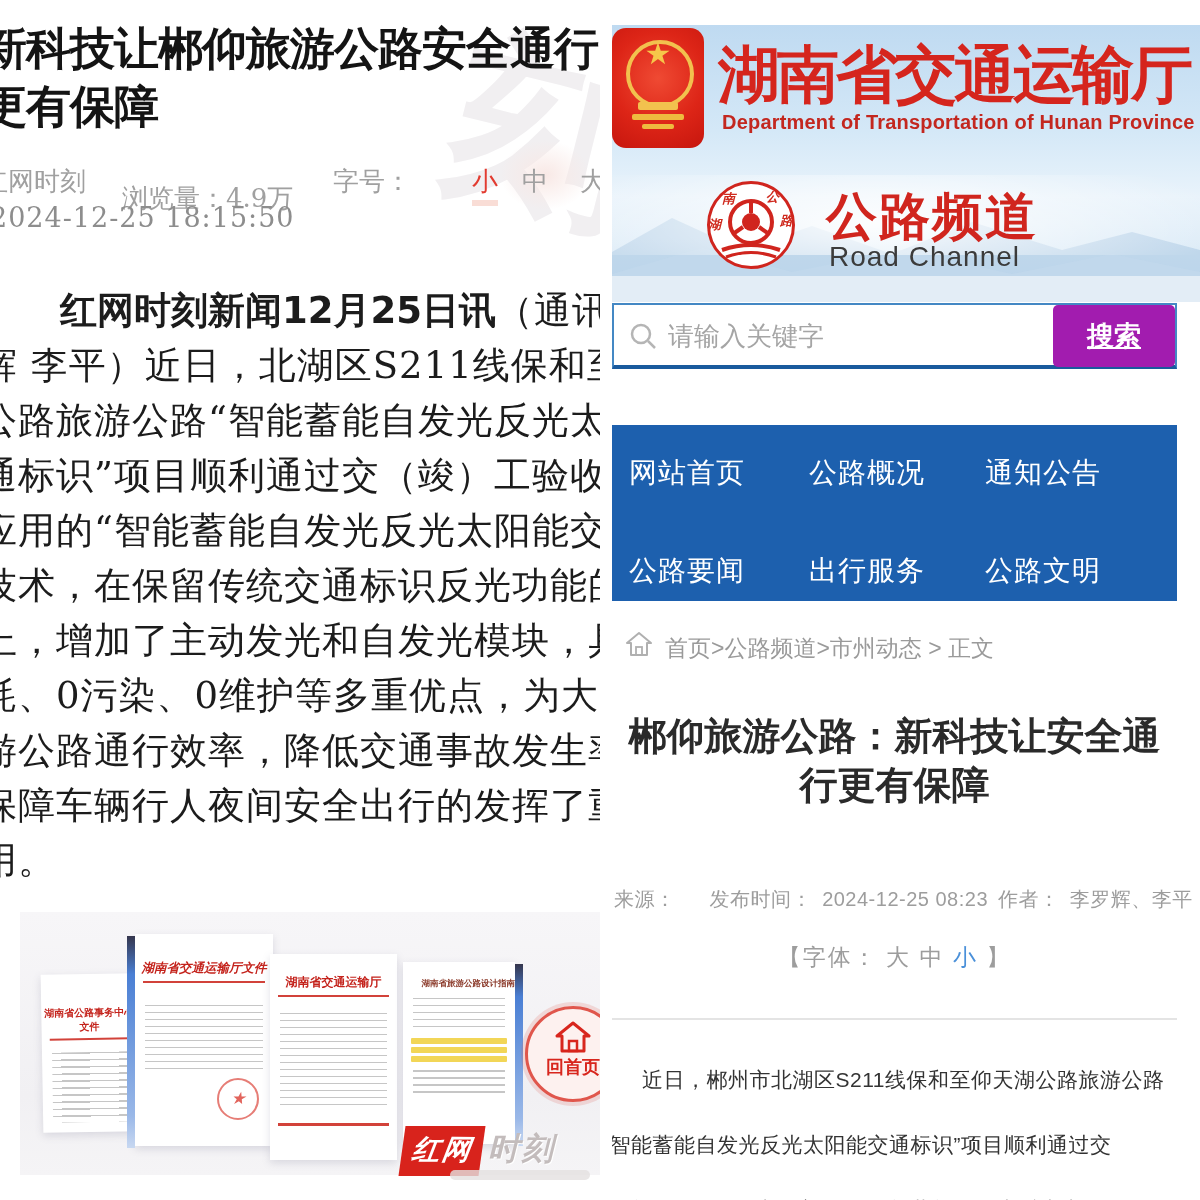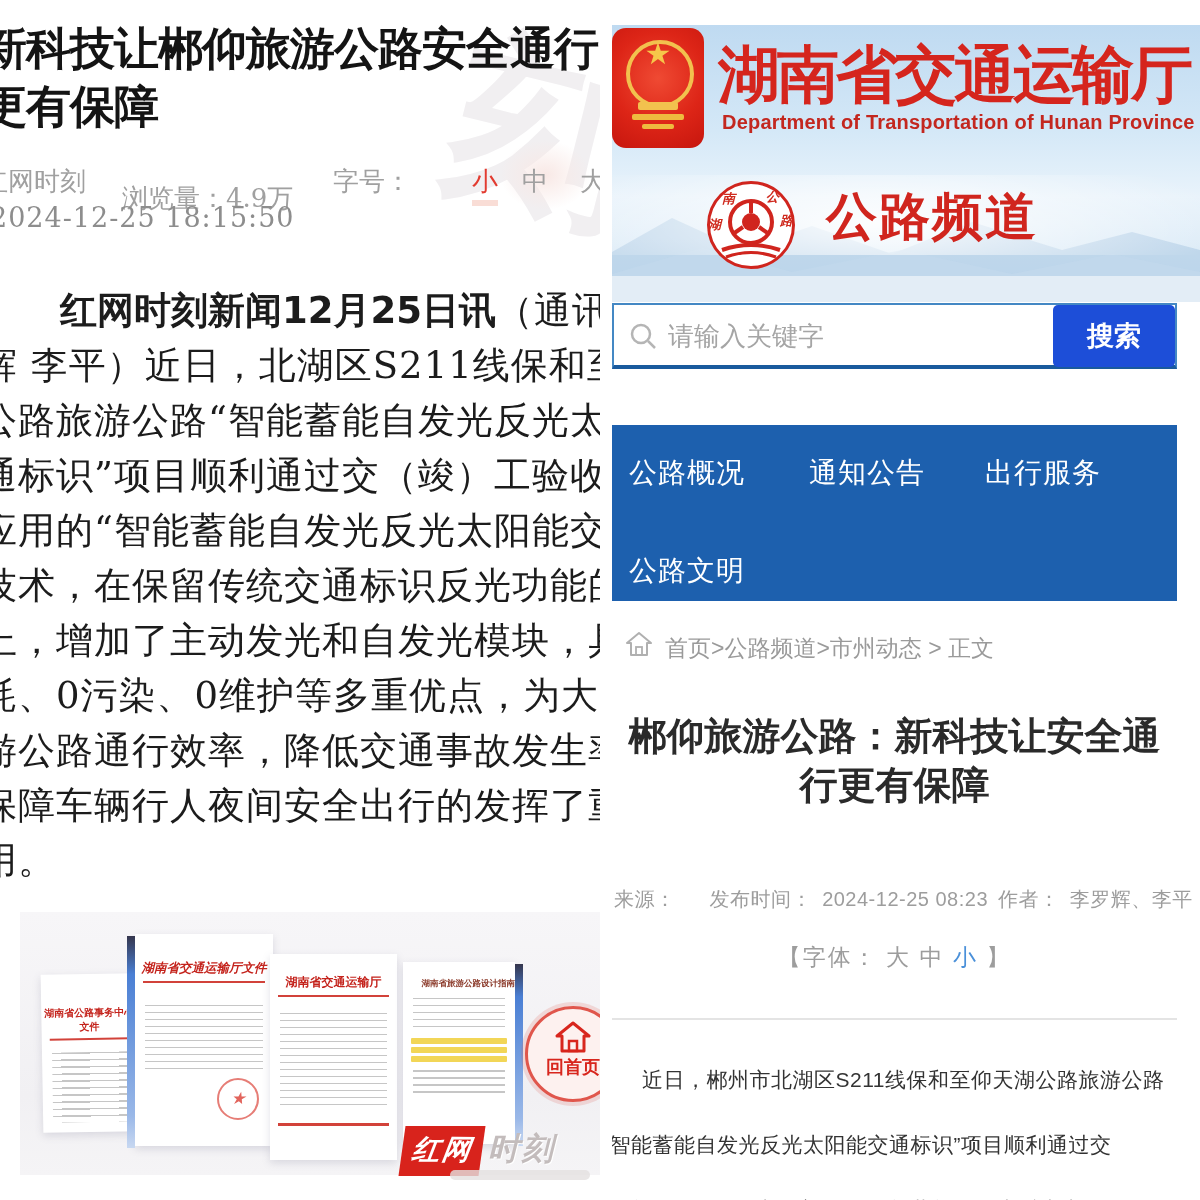--- a/index.html
+++ b/index.html
@@ -92,23 +92,23 @@
   .rc-cn{position:absolute;left:214px;top:158px;font-size:51px;font-weight:bold;color:#d0251e;
         letter-spacing:2px;white-space:nowrap;font-family:"DejaVu Sans",sans-serif;}
   .rc-en{position:absolute;left:217px;top:216px;font-size:28px;color:#3b3b3b;font-weight:500;
         white-space:nowrap;letter-spacing:1px;}
   .r-search{position:absolute;left:0;top:303px;width:565px;height:66px;background:#fff;
         border:2px solid #4488c4;border-bottom:4px solid #195a9d;box-sizing:border-box;padding-left:44px;}
   .r-sinput{position:absolute;left:52px;top:6px;width:380px;height:48px;border:none;outline:none;
         font-size:26px;color:#333;font-family:"Liberation Sans",sans-serif;}
   .r-sinput::placeholder{color:#a5a5a5;}
   .r-sicon{position:absolute;left:14px;top:16px;}
-  .r-sbtn{position:absolute;right:0;top:0;width:122px;height:62px;background:#1d4ed8;color:#fff;
+  .r-sbtn{position:absolute;right:0;top:0;width:122px;height:62px;background:#a21caf;color:#fff;
         font-size:27px;font-weight:bold;border:none;border-radius:5px;cursor:pointer;
-        font-family:"Liberation Sans",sans-serif;}
+        font-family:"Liberation Sans",sans-serif;text-decoration:underline;}
   .r-nav{position:absolute;left:0;top:425px;width:565px;height:176px;background:#1d60ae;
         box-sizing:border-box;padding:29px 0 0 17px;display:grid;
         grid-template-columns:180px 176px 1fr;row-gap:48px;}
   .r-nav-item{color:#fff;font-size:28px;letter-spacing:1px;cursor:pointer;white-space:nowrap;}
   .r-crumb{position:absolute;left:13px;top:630px;height:34px;color:#9a9a9a;font-size:23px;}
   .r-crumb-text{position:absolute;left:40px;top:3px;white-space:nowrap;}
   .r-title{position:absolute;left:0;top:712px;width:565px;text-align:center;font-size:38px;
         font-weight:bold;color:#2a2a2a;line-height:49px;font-family:"DejaVu Sans",sans-serif;}
   .r-meta{position:absolute;left:2px;top:886px;width:575px;font-size:20px;color:#9d9d9d;
         white-space:nowrap;letter-spacing:.5px;}
@@ -240,34 +240,37 @@
           <line x1="49" y1="43" x2="59" y2="50" stroke="#d0251e" stroke-width="4"></line>
           <path d="M12 66 Q41 56 70 66" fill="none" stroke="#d0251e" stroke-width="4"></path>
           <path d="M16 73 Q41 64 66 73" fill="none" stroke="#d0251e" stroke-width="3"></path>
         </svg>
         <span class="rc-char" style="left:-2px;top:32px;">湖</span>
         <span class="rc-char" style="left:12px;top:6px;">南</span>
         <span class="rc-char" style="left:56px;top:4px;">公</span>
         <span class="rc-char" style="left:70px;top:28px;">路</span>
       </div>
       <div class="rc-cn">公路频道</div>
+      <div class="rc-en">Road Channel</div>
     </div>
 
     <div class="r-search">
       <svg class="r-sicon" width="30" height="30" viewBox="0 0 30 30">
         <circle cx="13" cy="13" r="9" fill="none" stroke="#b5b5b5" stroke-width="2.5"></circle>
         <line x1="20" y1="20" x2="27" y2="27" stroke="#b5b5b5" stroke-width="2.5"></line>
       </svg>
       <input class="r-sinput" type="text" placeholder="请输入关键字" style="">
       <button class="r-sbtn">搜索</button>
     </div>
 
     <div class="r-nav">
+      <div class="r-nav-item">网站首页</div>
       <div class="r-nav-item">公路概况</div>
       <div class="r-nav-item">通知公告</div>
+      <div class="r-nav-item">公路要闻</div>
       <div class="r-nav-item">出行服务</div>
       <div class="r-nav-item">公路文明</div>
     </div>
 
     <div class="r-crumb">
       <svg width="28" height="28" viewBox="0 0 28 28">
         <path d="M14 3 L26 13 L22 13 L22 25 L6 25 L6 13 L2 13 Z" fill="none" stroke="#b0b0b0" stroke-width="2" stroke-linejoin="round"></path>
         <rect x="11" y="17" width="6" height="8" fill="none" stroke="#b0b0b0" stroke-width="1.8"></rect>
       </svg>
       <span class="r-crumb-text">首页&gt;公路频道&gt;市州动态 &gt; 正文</span>

